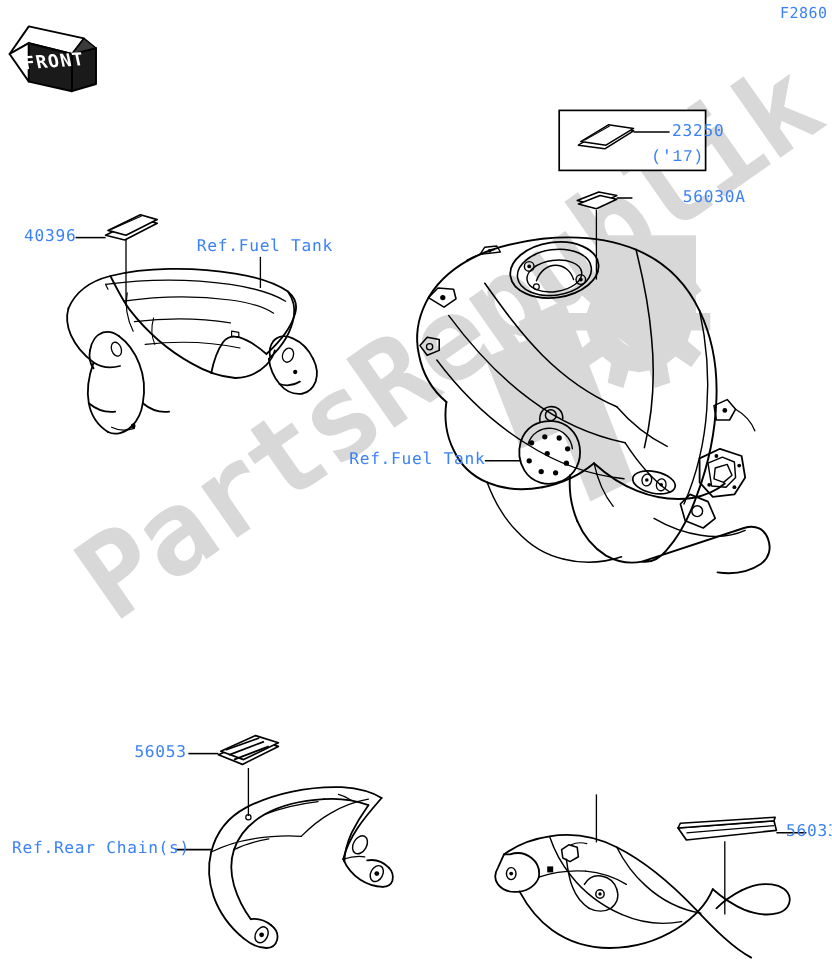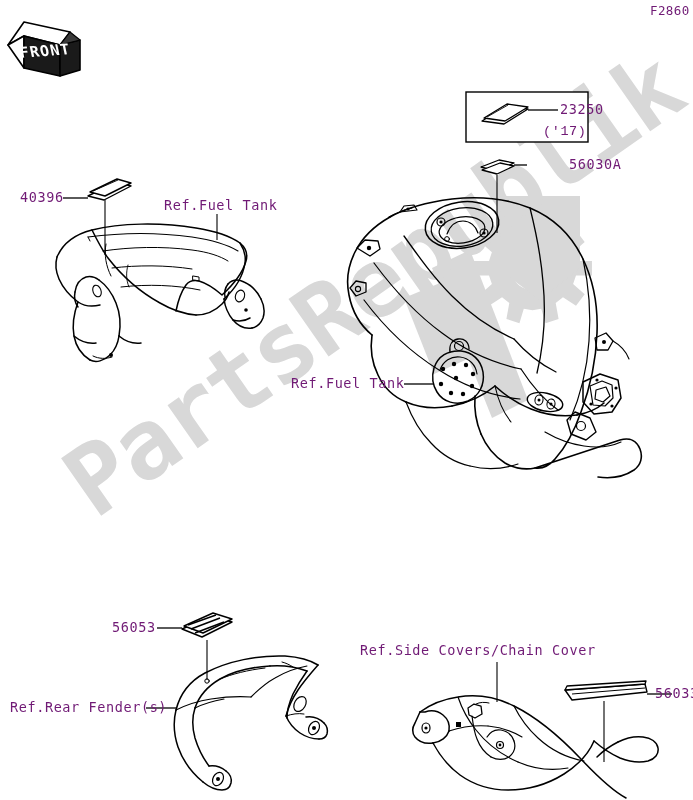--- a/index.html
+++ b/index.html
@@ -22,21 +22,21 @@
     left: 0;
     top: 0;
     width: 693px;
     height: 800px;
   }
   .lbl {
     position: absolute;
     font-family: "DejaVu Sans Mono", "Liberation Mono", monospace;
     font-size: 13.5px;
     letter-spacing: 0.6px;
-    color: #701a75;
+    color: #3b82f6;
     white-space: nowrap;
     line-height: 1;
   }
   .lbl-sheet {
     font-size: 12.5px;
     letter-spacing: 0.4px;
   }
   .front-text {
     position: absolute;
     font-family: "DejaVu Sans Mono", "Liberation Mono", monospace;
@@ -334,19 +334,18 @@
   <div class="lbl" style="left:530px; top:158px;margin-left:39px;">56030A</div>
 
   <div class="lbl" style="left:20px; top:191px;">40396</div>
 
   <div class="lbl" style="left:164px; top:199px;">Ref.Fuel Tank</div>
 
   <div class="lbl" style="left:291px; top:377px;">Ref.Fuel Tank</div>
 
   <div class="lbl" style="left:112px; top:621px;text-align:right;">56053</div>
 
-  <div class="lbl" style="left:360px; top:644px;">Ref.Side Covers/Chain Cover</div>
-
-  <div class="lbl" style="left:10px; top:701px;">Ref.Rear Fender(s)</div>
+
+  <div class="lbl" style="left:10px; top:701px;">Ref.Rear Chain(s)</div>
 
   <div class="lbl" style="left:655px; top:687px;">56033</div>
 
 </div>
 
 </body></html>

